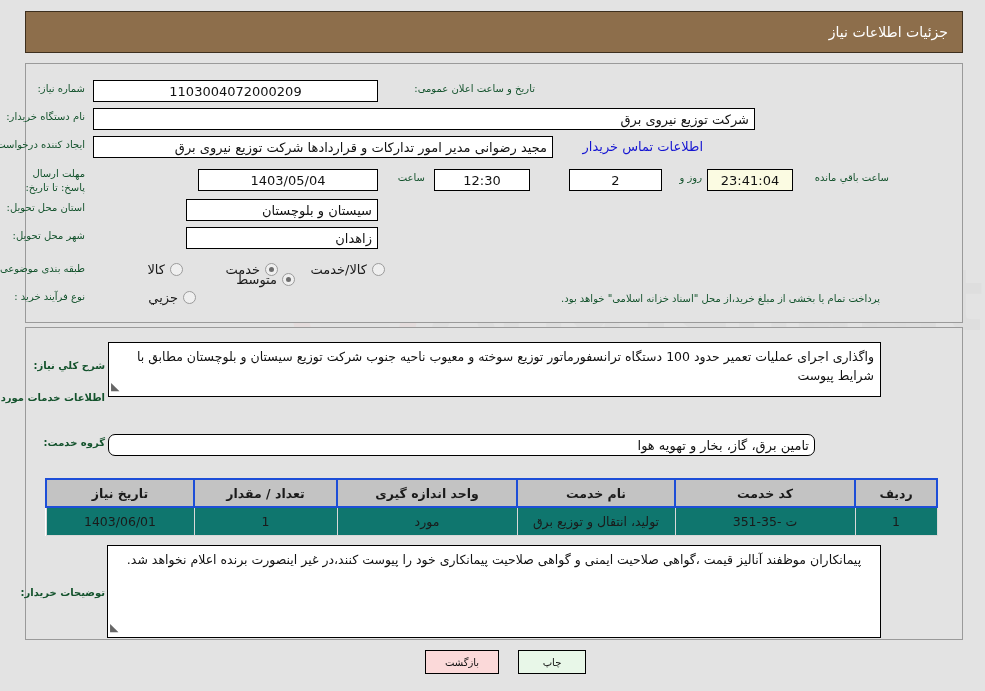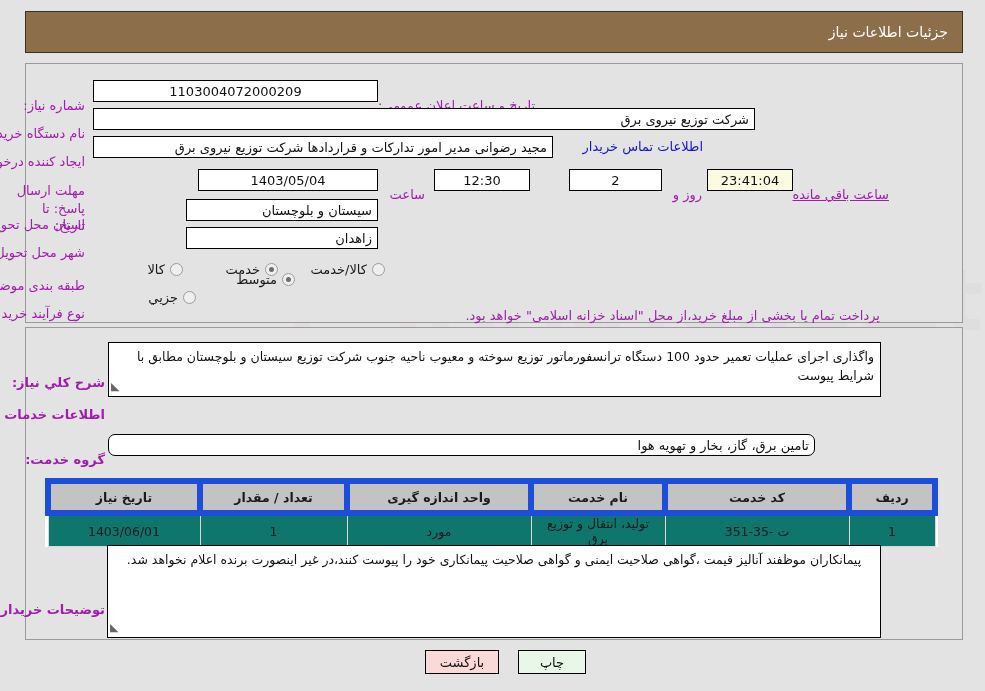--- a/index.html
+++ b/index.html
@@ -48,25 +48,24 @@
     border: 1px solid #9a9a9a;
     box-sizing: border-box;
     z-index: 1;
   }
   #panel-top    { left: 25px; top: 63px;  width: 938px; height: 260px; }
   #panel-desc   { left: 25px; top: 327px; width: 938px; height: 313px; }
 
   
   .lbl {
     position: absolute;
-    font-size: 13px;
-    color: #a21caf;
+    font-size: 10px;
+    color: #14532d;
     white-space: nowrap;
     z-index: 3;
-    margin-top: 15px;
   }
   .lbl.bold { font-weight: bold; }
   .fld {
     position: absolute;
     background: #ffffff;
     border: 1px solid #000000;
     box-sizing: border-box;
     font-size: 13px;
     color: #111111;
     display: flex;
@@ -135,21 +134,21 @@
     position: absolute;
     left: 45px; top: 478px;
     width: 893px;
     border-collapse: collapse;
     font-size: 12.5px;
     z-index: 3;
     background: #ffffff;
   }
   #svc-table th {
     background: #c3c3c3;
-    border: 6px solid #1d4ed8;
+    border: 2px solid #1d4ed8;
     color: #1a1a1a;
     font-weight: bold;
     font-size: 12.5px;
     height: 26px;
     padding: 0 14px;
     text-align: center;
   }
   #svc-table td {
     background: #0f766e;
     border: 1px solid #d8d8d8;
@@ -157,21 +156,21 @@
     padding: 0 6px;
     text-align: center;
     color: #1a1a1a;
   }
   
   .btn {
     position: absolute;
     height: 24px;
     border: 1px solid #000000;
     box-sizing: border-box;
-    font-size: 13px;
+    font-size: 10px;
     display: flex;
     align-items: center;
     justify-content: center;
     cursor: pointer;
     z-index: 3;
     color: #111111;
   }
   #btn-print  { left: 518px; top: 650px; width: 68px; background: #e8f7e8; }
   #btn-back   { left: 425px; top: 650px; width: 74px; background: #fbd9d9; }
 </style>
@@ -214,21 +213,21 @@
   <div class="fld rgt" style="right:432px; top:136px; width:460px;">مجید  رضوانی مدیر امور تدارکات و قراردادها شرکت توزیع نیروی برق</div>
   <div class="link" style="right:282px; top:139px;">اطلاعات تماس خریدار</div>
 
   <div class="lbl" style="right:900px; top:167px; line-height:1.35; white-space:normal; width:70px; text-align:right;">مهلت ارسال پاسخ: تا تاریخ:</div>
   <div class="fld ctr" style="right:607px; top:169px; width:180px;">1403/05/04</div>
   <div class="lbl" style="right:560px; top:172px;">ساعت</div>
   <div class="fld ctr" style="right:455px; top:169px; width:96px;">12:30</div>
   <div class="fld ctr" style="right:323px; top:169px; width:93px;">2</div>
   <div class="lbl" style="right:283px; top:172px;">روز و</div>
   <div class="fld ctr timer" style="right:192px; top:169px; width:86px;">23:41:04</div>
-  <div class="lbl" style="right:96px; top:172px;text-decoration:underline;">ساعت باقي مانده</div>
+  <div class="lbl" style="right:96px; top:172px;">ساعت باقي مانده</div>
 
   <div class="lbl" style="right:900px; top:202px;">استان محل تحویل:</div>
   <div class="fld rgt" style="right:607px; top:199px; width:192px;">سیستان و بلوچستان</div>
 
   <div class="lbl" style="right:900px; top:230px;">شهر محل تحویل:</div>
   <div class="fld rgt" style="right:607px; top:227px; width:192px;">زاهدان</div>
 
   <div class="lbl" style="right:900px; top:263px;">طبقه بندی موضوعی:</div>
   <div class="radio-wrap" style="right:802px; top:262px;">
     <span class="radio" id="cat-r0"></span>

